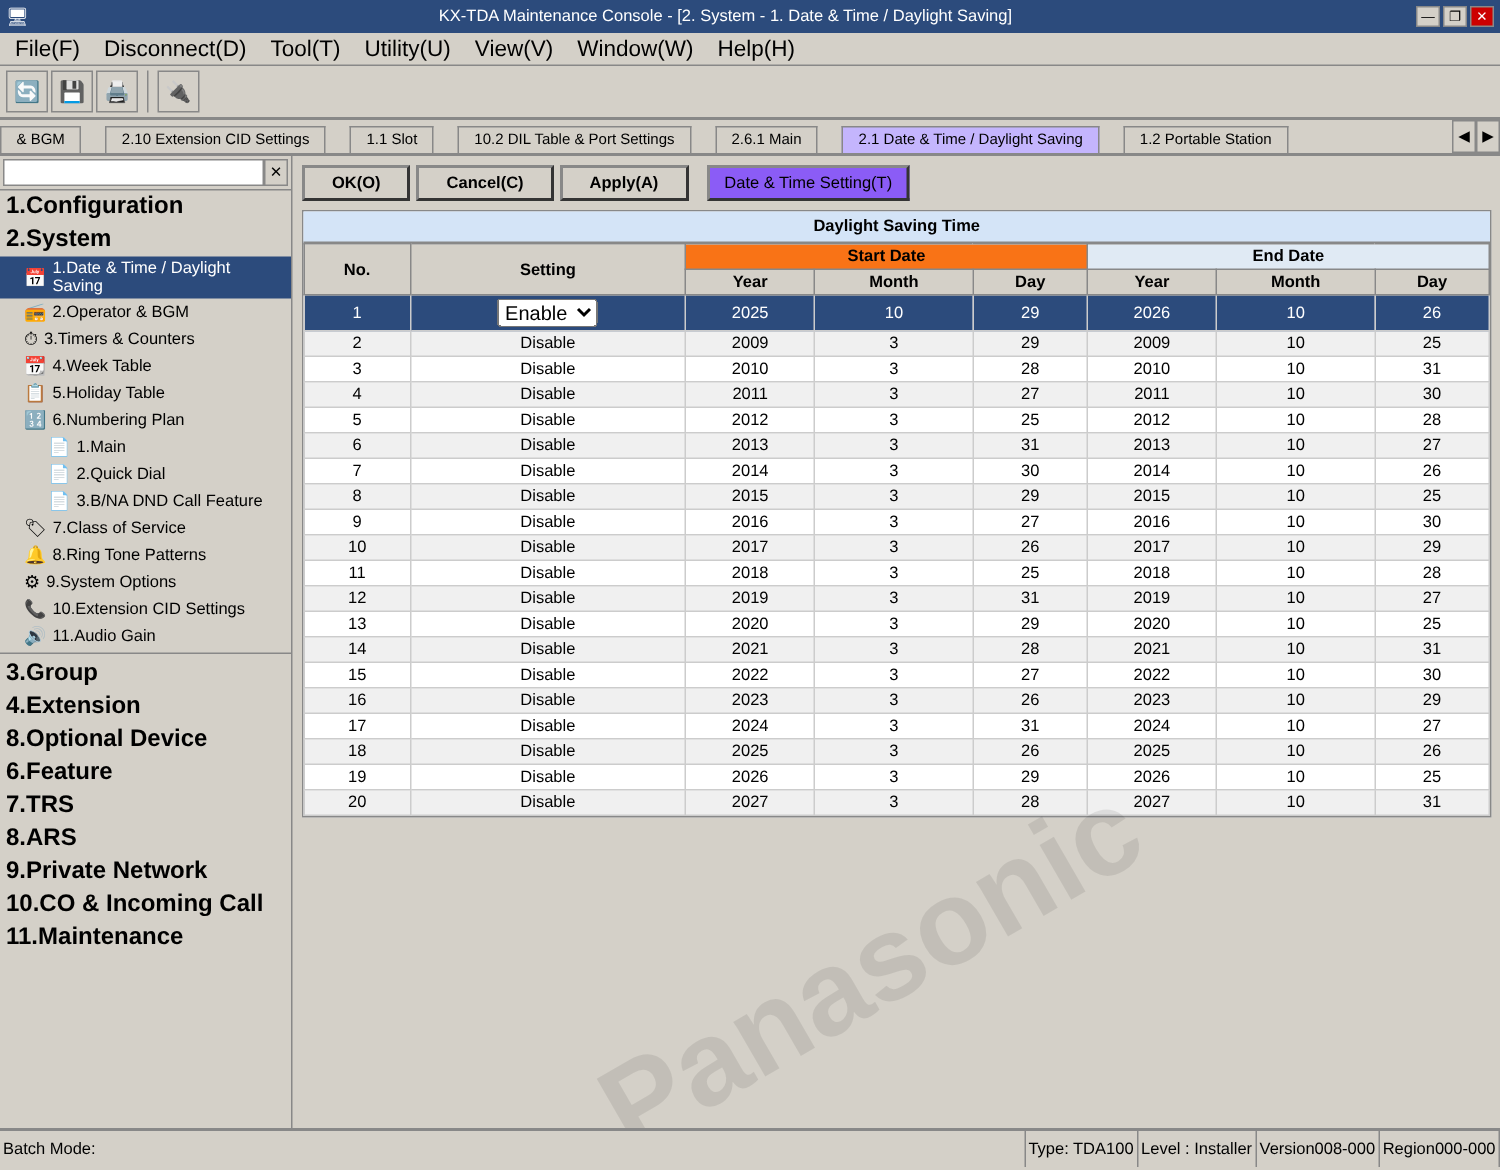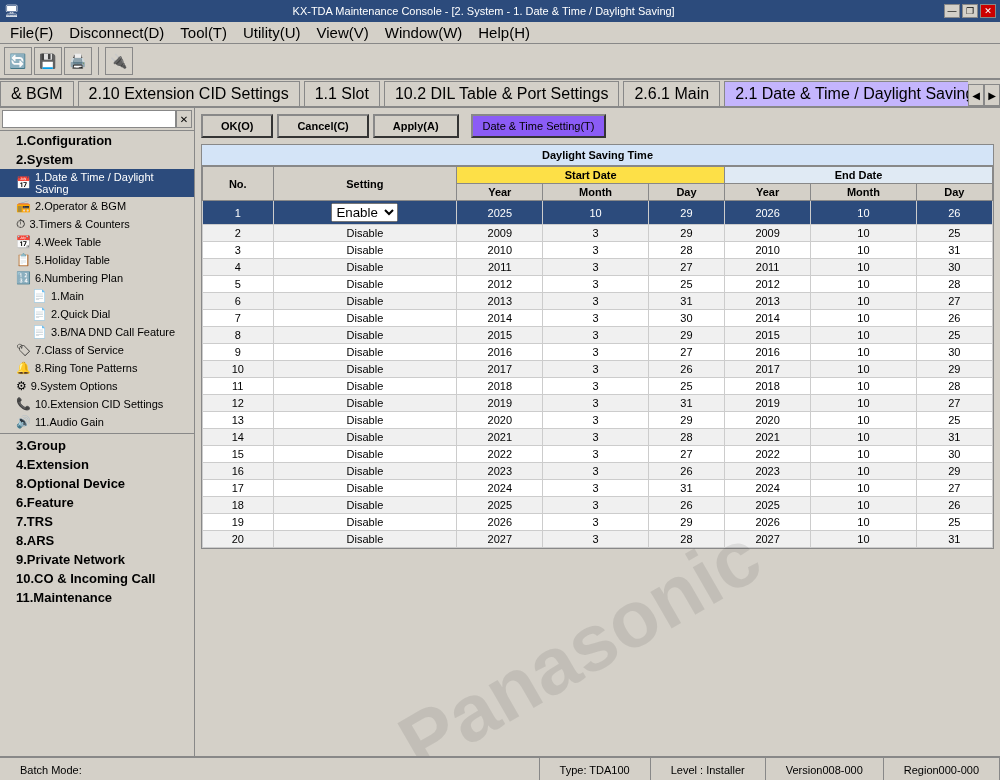--- a/index.html
+++ b/index.html
@@ -16,34 +16,34 @@
     .menu-item { padding: 2px 8px; cursor: pointer; font-size: 15px; }
 
     
     .toolbar { background: #d4d0c8; height: 36px; display: flex; align-items: center; padding: 2px 4px; border-bottom: 2px solid #888; gap: 2px; }
     .toolbar-sep { width: 1px; height: 28px; background: #888; margin: 0 4px; }
     .toolbar-btn { width: 28px; height: 28px; background: #d4d0c8; border: 1px solid #888; display: flex; align-items: center; justify-content: center; cursor: pointer; font-size: 14px; }
 
     
     .tab-bar-outer { background: #d4d0c8; border-bottom: 2px solid #888; display: flex; align-items: flex-end; padding: 0; position: relative; }
     .tab-bar-scroll { display: flex; flex: 1; overflow: hidden; }
-    .tab { background: #d4d0c8; border: 1px solid #888; border-bottom: none; padding: 3px 10px; cursor: pointer; white-space: nowrap; font-size: 16px; margin-right: 4px; position: relative; top: 1px; }
+    .tab { background: #d4d0c8; border: 1px solid #888; border-bottom: none; padding: 3px 10px; cursor: pointer; white-space: nowrap; font-size: 10px; margin-right: 16px; position: relative; top: 1px; }
     .tab.active { background: #c4b5fd; border-bottom: 1px solid #a21caf; z-index: 1; }
     .tab-nav-btn { width: 16px; height: 22px; background: #d4d0c8; border: 1px solid #888; cursor: pointer; display: flex; align-items: center; justify-content: center; font-size: 10px; }
 
     
     .main-layout { display: flex; height: calc(780px - 22px - 22px - 36px - 26px - 26px); }
 
     
     .sidebar { width: 195px; min-width: 195px; background: #d4d0c8; border-right: 1px solid #888; display: flex; flex-direction: column; overflow: hidden; }
     .sidebar-search { display: flex; padding: 2px; border-bottom: 1px solid #888; }
     .sidebar-search input { flex: 1; height: 18px; font-size: 10px; border: 1px solid #888; }
     .sidebar-close-btn { width: 16px; height: 18px; font-size: 10px; border: 1px solid #888; background: #d4d0c8; cursor: pointer; display: flex; align-items: center; justify-content: center; }
     .sidebar-tree { flex: 1; overflow-y: auto; overflow-x: hidden; }
-    .sidebar-section { padding: 2px 4px; font-weight: bold; cursor: pointer; font-size: 13px; margin-left: 12px; }
+    .sidebar-section { padding: 2px 4px; font-weight: bold; cursor: pointer; font-size: 16px; }
     .sidebar-item { padding: 2px 4px 2px 16px; cursor: pointer; font-size: 11px; display: flex; align-items: center; gap: 4px; }
     .sidebar-item.active { background: #2c4b7c; color: white; }
     .sidebar-item.sub { padding-left: 32px; }
     .sidebar-icon { font-size: 12px; }
     .sidebar-divider { height: 1px; background: #888; margin: 2px 0; }
 
     
     .content { flex: 1; background: #d4d0c8; padding: 6px; overflow: auto; }
 
     
@@ -52,26 +52,26 @@
     .link-tab { background: #8b5cf6; border: 2px outset #888; padding: 4px 10px; font-size: 11px; cursor: pointer; text-align: center; }
 
     
     .table-container { background: white; border: 1px solid #888; }
     .table-header-group { text-align: center; background: #d4e4f7; font-weight: bold; border-bottom: 1px solid #888; padding: 4px; font-size: 11px; }
     table { border-collapse: collapse; width: 100%; font-size: 11px; }
     table th { background: #d4d0c8; border: 1px solid #888; padding: 2px 6px; text-align: center; font-weight: bold; }
     table td { border: 1px solid #ccc; padding: 2px 6px; text-align: center; }
     table tr:nth-child(even) td { background: #f0f0f0; }
     table tr.selected td { background: #2c4b7c; color: white; }
-    .th-span-start { background: #fde047; }
+    .th-span-start { background: #f97316; }
     .th-span-end { background: #e0eaf4; }
 
     
     .status-bar { background: #d4d0c8; border-top: 2px solid #888; height: 26px; display: flex; align-items: center; }
-    .status-item { padding: 0 20px; border-right: 1px solid #888; height: 100%; display: flex; align-items: center; font-size: 11px; }
+    .status-item { padding: 0 2px; border-right: 1px solid #888; height: 100%; display: flex; align-items: center; font-size: 11px; }
     .status-item:first-child { flex: 1; }
 
     
     .watermark { position: absolute; bottom: 60px; right: 220px; opacity: 0.08; font-size: 80px; font-weight: bold; color: #000; transform: rotate(-30deg); pointer-events: none; user-select: none; }
   </style>
 </head>
 <body>
 
 <div class="title-bar">
   <span style="font-size:12px;">🖥</span>

